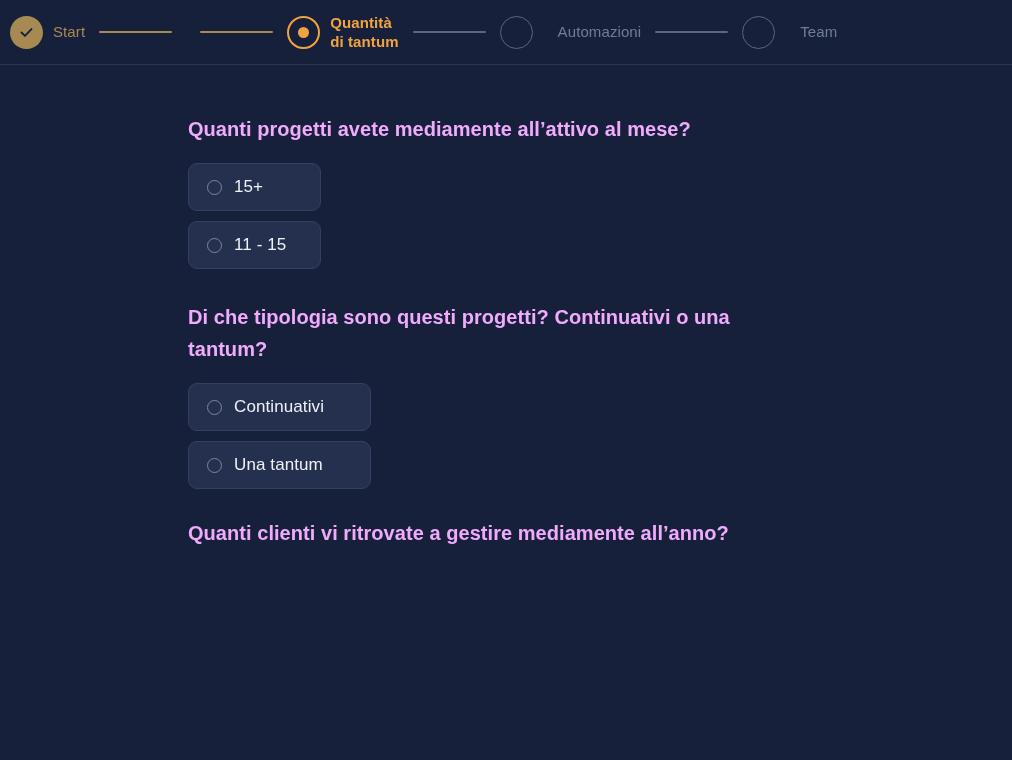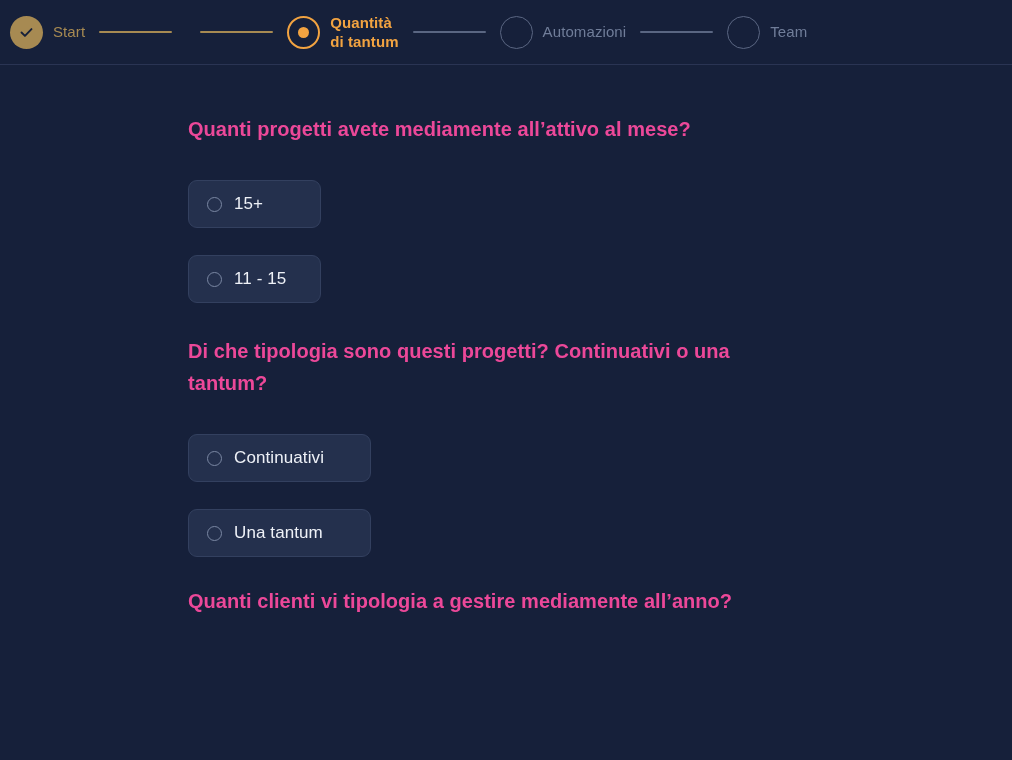--- a/index.html
+++ b/index.html
@@ -68,21 +68,21 @@
   }
 
   .step-label {
     font-size: 15px;
     line-height: 1.28;
     white-space: pre-line;
     letter-spacing: 0.1px;
   }
   .step-label.done   { color: #a78a52; }
   .step-label.active { color: #f2a341; font-weight: 600; }
-  .step-label.todo   { color: #707d99; }
+  .step-label.todo   { color: #707d99; margin-left: 15px; }
 
   .connector {
     height: 2px;
     flex: 0 0 auto;
     margin: 0 14px;
     border-radius: 1px;
   }
   .connector.gold { background: #a78a52; width: 73px; }
   .connector.grey { background: #5a6682; width: 73px; }
 
@@ -90,21 +90,21 @@
   .content {
     padding: 48px 0 0 188px;
     height: 695px;
     overflow: hidden;
   }
 
   .question {
     font-size: 20px;
     font-weight: 700;
     line-height: 1.6;
-    color: #ec4899;
+    color: #f0abfc;
     max-width: 600px;
     letter-spacing: 0.05px;
   }
 
   .options {
     margin-top: 18px;
     display: flex;
     flex-direction: column;
     gap: 10px;
     align-items: flex-start;
@@ -114,21 +114,20 @@
     background: #24304d;
     border: 1px solid #33405f;
     border-radius: 9px;
     height: 48px;
     display: flex;
     align-items: center;
     gap: 12px;
     padding: 0 24px 0 18px;
     cursor: pointer;
     min-width: 133px;
-    margin-top: 17px;
   }
   .option.wide { min-width: 183px; }
 
   .radio {
     width: 15px;
     height: 15px;
     border-radius: 50%;
     border: 1.5px solid #7a87a3;
     flex: 0 0 15px;
     background: transparent;
@@ -211,16 +210,16 @@
         <span class="option-label">Continuativi</span>
       </div>
       <div class="option wide">
         <span class="radio"></span>
         <span class="option-label">Una tantum</span>
       </div>
     </div>
   </div>
 
   <div class="block">
-    <div class="question">Quanti clienti vi tipologia a gestire mediamente all’anno?</div>
+    <div class="question">Quanti clienti vi ritrovate a gestire mediamente all’anno?</div>
   </div>
 
 </div>
 
 </body></html>

